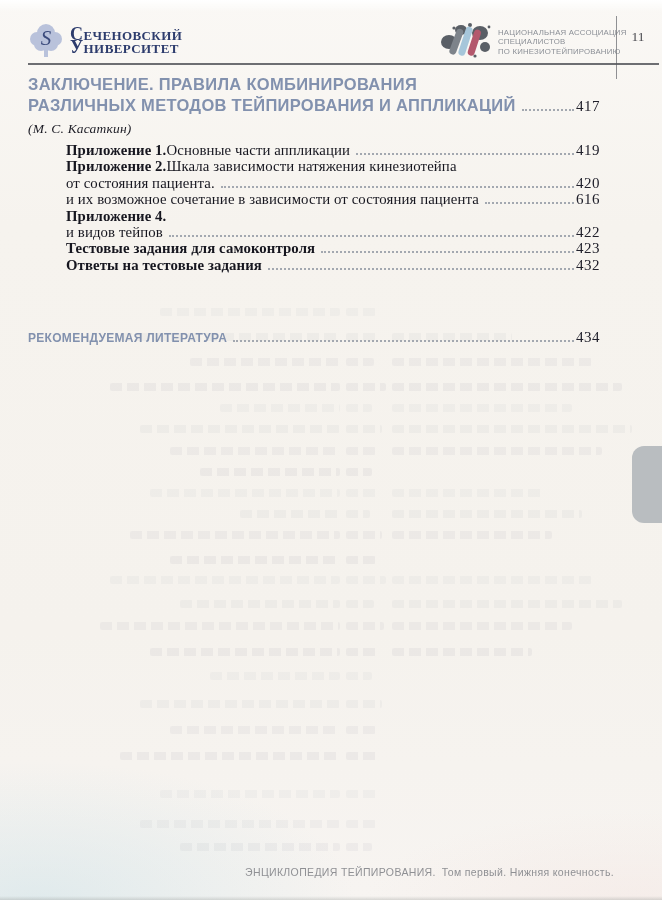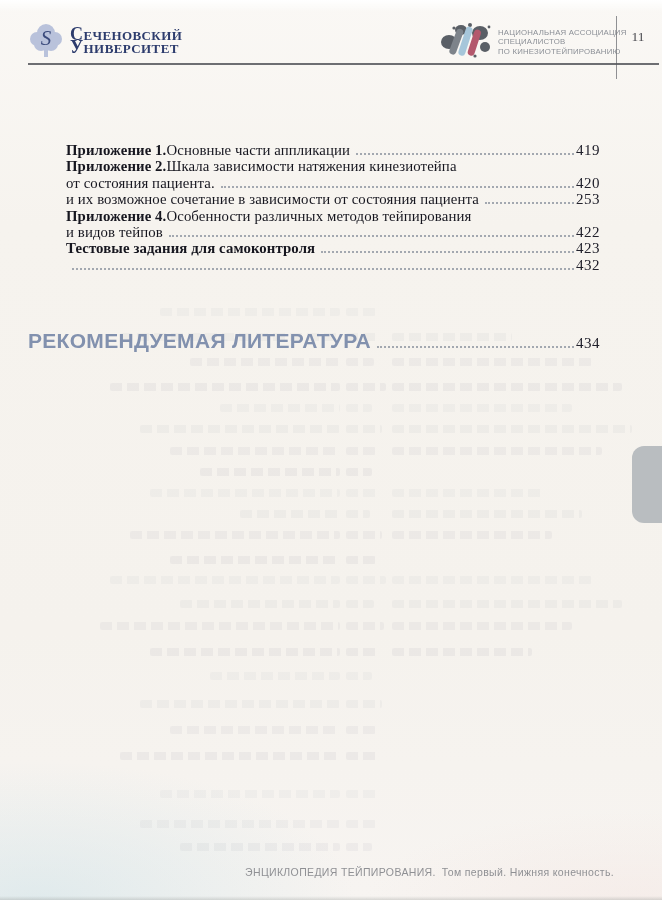--- a/index.html
+++ b/index.html
@@ -41,21 +41,21 @@
 
   
   .toc{position:absolute;left:66px;right:62px;top:142px;
         font-family:"Liberation Serif",serif;font-size:14.8px;color:#16161f;letter-spacing:.1px;}
   .trow{display:flex;align-items:baseline;height:16.4px;white-space:nowrap;}
   .b{font-weight:bold;}
 
   
   .lit{position:absolute;left:28px;right:62px;top:329px;display:flex;align-items:baseline;}
   .lit-title{font-family:"Liberation Sans",sans-serif;font-weight:bold;color:#8291ae;
-        font-size:21px;letter-spacing:.3px;white-space:nowrap;}
+        font-size:12px;letter-spacing:.3px;white-space:nowrap;}
 
   
   .tab{position:absolute;right:0;top:446px;width:30px;height:77px;background:#b9bdc0;
         border-radius:12px 0 0 12px;}
   .footer{position:absolute;top:866px;right:48px;font-family:"Liberation Sans",sans-serif;
         font-size:10.5px;color:#8f9094;letter-spacing:.35px;white-space:nowrap;}
   .footer .vol{margin-left:6px;margin-top:14px;}
 
   .ghost{position:absolute;inset:0;pointer-events:none;}
   .gbar{position:absolute;height:8px;border-radius:2px;filter:blur(.7px);
@@ -175,57 +175,66 @@
       <div>НАЦИОНАЛЬНАЯ АССОЦИАЦИЯ</div>
       <div>СПЕЦИАЛИСТОВ</div>
       <div>ПО КИНЕЗИОТЕЙПИРОВАНИЮ</div>
     </div>
   </div>
 
   <div class="vrule"></div>
   <div class="pagenum">11</div>
   <div class="hrule"></div>
 
+  <div class="section">
+    <div>ЗАКЛЮЧЕНИЕ. ПРАВИЛА КОМБИНИРОВАНИЯ</div>
+    <div class="flexrow">
+      <span>РАЗЛИЧНЫХ МЕТОДОВ ТЕЙПИРОВАНИЯ И АППЛИКАЦИЙ</span>
+      <span class="leader"></span>
+      <span class="num">417</span>
+    </div>
+    <div class="author">(М. С. Касаткин)</div>
+  </div>
 
   <div class="toc">
     <div class="trow">
       <span class="b">Приложение 1.</span>
         <span> Основные части аппликации</span>
       <span class="leader"></span>
       <span class="num">419</span>
     </div>
     <div class="trow">
       <span class="b">Приложение 2.</span>
         <span> Шкала зависимости натяжения кинезиотейпа</span>
     </div>
     <div class="trow">
       <span>от состояния пациента.</span>
       <span class="leader"></span>
       <span class="num">420</span>
     </div>
     <div class="trow">
       <span>и их возможное сочетание в зависимости от состояния пациента</span>
       <span class="leader"></span>
-      <span class="num">253</span>
+      <span class="num">616</span>
     </div>
     <div class="trow">
       <span class="b">Приложение 4.</span>
-        <span> Особенности различных методов тейпирования</span>
     </div>
     <div class="trow">
       <span>и видов тейпов</span>
       <span class="leader"></span>
       <span class="num">422</span>
     </div>
     <div class="trow">
       <span class="b">Тестовые задания для самоконтроля</span>
       <span class="leader"></span>
       <span class="num">423</span>
     </div>
     <div class="trow">
+      <span class="b">Ответы на тестовые задания</span>
       <span class="leader"></span>
       <span class="num">432</span>
     </div>
   </div>
 
   <div class="lit">
     <span class="lit-title">РЕКОМЕНДУЕМАЯ ЛИТЕРАТУРА</span>
     <span class="leader"></span>
     <span class="num">434</span>
   </div>

